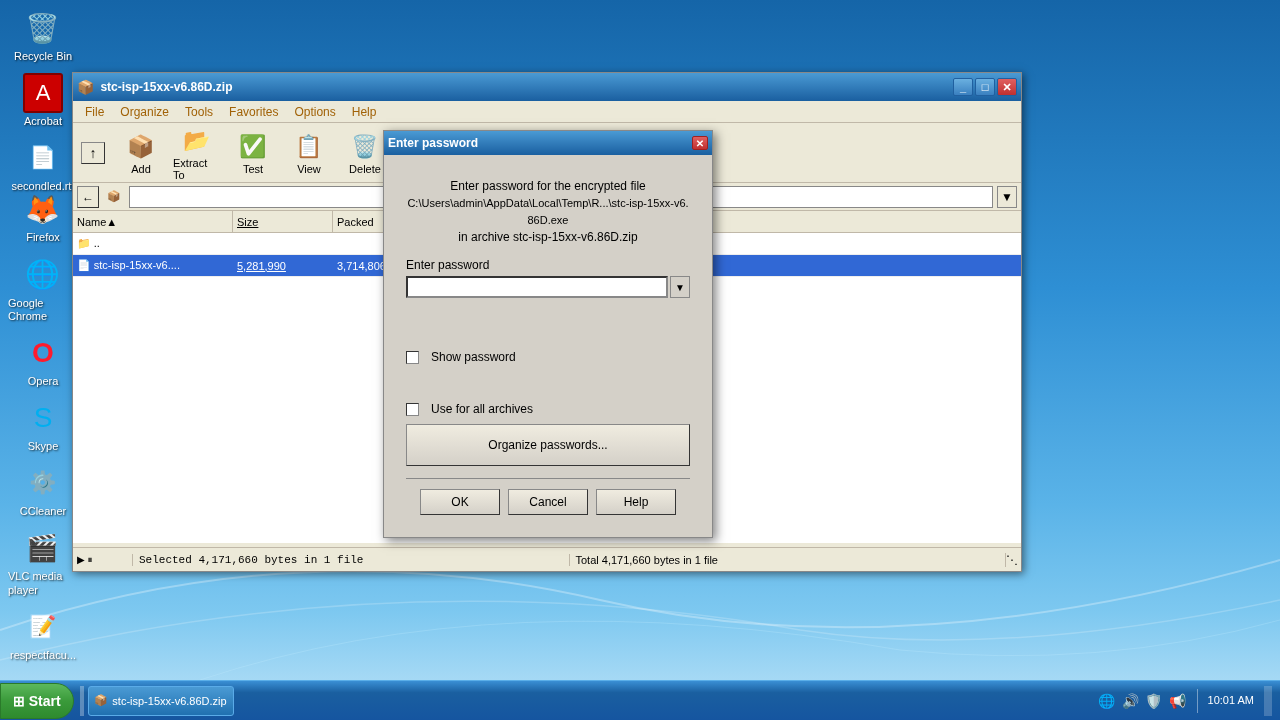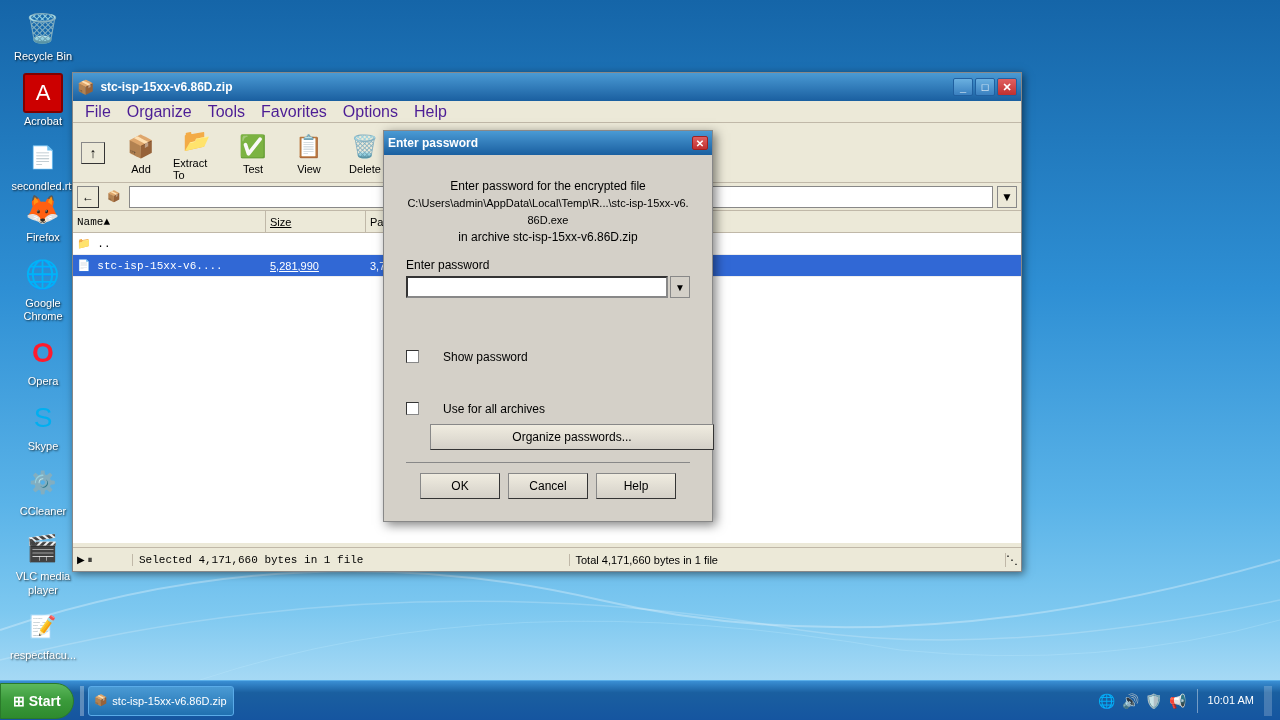--- a/index.html
+++ b/index.html
@@ -41,21 +41,21 @@
       height: 40px;
       display: flex;
       align-items: center;
       justify-content: center;
       font-size: 28px;
       margin-bottom: 2px;
     }
     .desktop-icon .icon-label {
       color: white;
       font-size: 11px;
-      text-align: center;
+      text-align: left;
       text-shadow: 1px 1px 2px rgba(0,0,0,0.8);
       line-height: 1.2;
     }
 
     
     .desktop-icons-bottom {
       position: absolute;
       bottom: 40px;
       left: 0;
       padding: 8px;
@@ -210,23 +210,23 @@
     .window-menubar {
       height: 22px;
       background: #ece9d8;
       display: flex;
       align-items: center;
       padding: 0 4px;
       border-bottom: 1px solid #c0b8a8;
     }
     .menu-item {
       padding: 2px 8px;
-      font-size: 16px;
-      cursor: pointer;
-      color: #4c1d95;
+      font-size: 12px;
+      cursor: pointer;
+      color: #a16207;
     }
     .window-toolbar {
       height: 60px;
       background: #ece9d8;
       display: flex;
       align-items: center;
       padding: 4px 8px;
       gap: 4px;
       border-bottom: 1px solid #c0b8a8;
     }
@@ -284,21 +284,21 @@
       border-bottom: 1px solid #c0b8a8;
     }
     .col-header {
       display: flex;
       align-items: center;
       padding: 0 4px;
       font-size: 11px;
       border-right: 1px solid #c0b8a8;
       cursor: pointer;
     }
-    .col-name { width: 193px; font-family: Liberation Mono, monospace; }
+    .col-name { width: 160px; }
     .col-size { width: 100px; text-decoration: underline; }
     .col-packed { width: 100px; }
     .col-type { width: 80px; }
     .file-list {
       height: calc(100% - 28px - 22px - 60px - 28px - 22px - 28px);
       overflow-y: auto;
       background: white;
     }
     .file-row {
       display: flex;
@@ -407,50 +407,49 @@
       border: 1px solid #888;
       background: #d4d0c8;
       display: flex;
       align-items: center;
       justify-content: center;
       cursor: pointer;
       font-size: 10px;
     }
     .dialog-checkbox-row {
       display: flex;
-      align-items: flex-start;
-      gap: 24px;
+      align-items: flex-end;
+      gap: 12px;
       margin-bottom: 8px;
     }
     .dialog-checkbox {
       width: 13px;
       height: 13px;
       border: 1px inset #888;
       background: white;
       display: flex;
       align-items: center;
       justify-content: center;
       cursor: pointer;
     }
     .dialog-checkbox-label {
       font-size: 12px;
     }
     .dialog-organize-btn {
       width: 100%;
-      height: 26px;
+      height: 42px;
       background: linear-gradient(180deg, #f0ece0 0%, #d4d0c8 100%);
       border: 1px outset #888;
       font-size: 12px;
       cursor: pointer;
       text-align: center;
       display: flex;
       align-items: center;
       justify-content: center;
       margin-bottom: 12px;
-      margin-left: 24px;
     }
     .dialog-divider {
       border: none;
       border-top: 1px solid #888;
       margin-bottom: 10px;
     }
     .dialog-buttons {
       display: flex;
       justify-content: center;
       gap: 8px;

